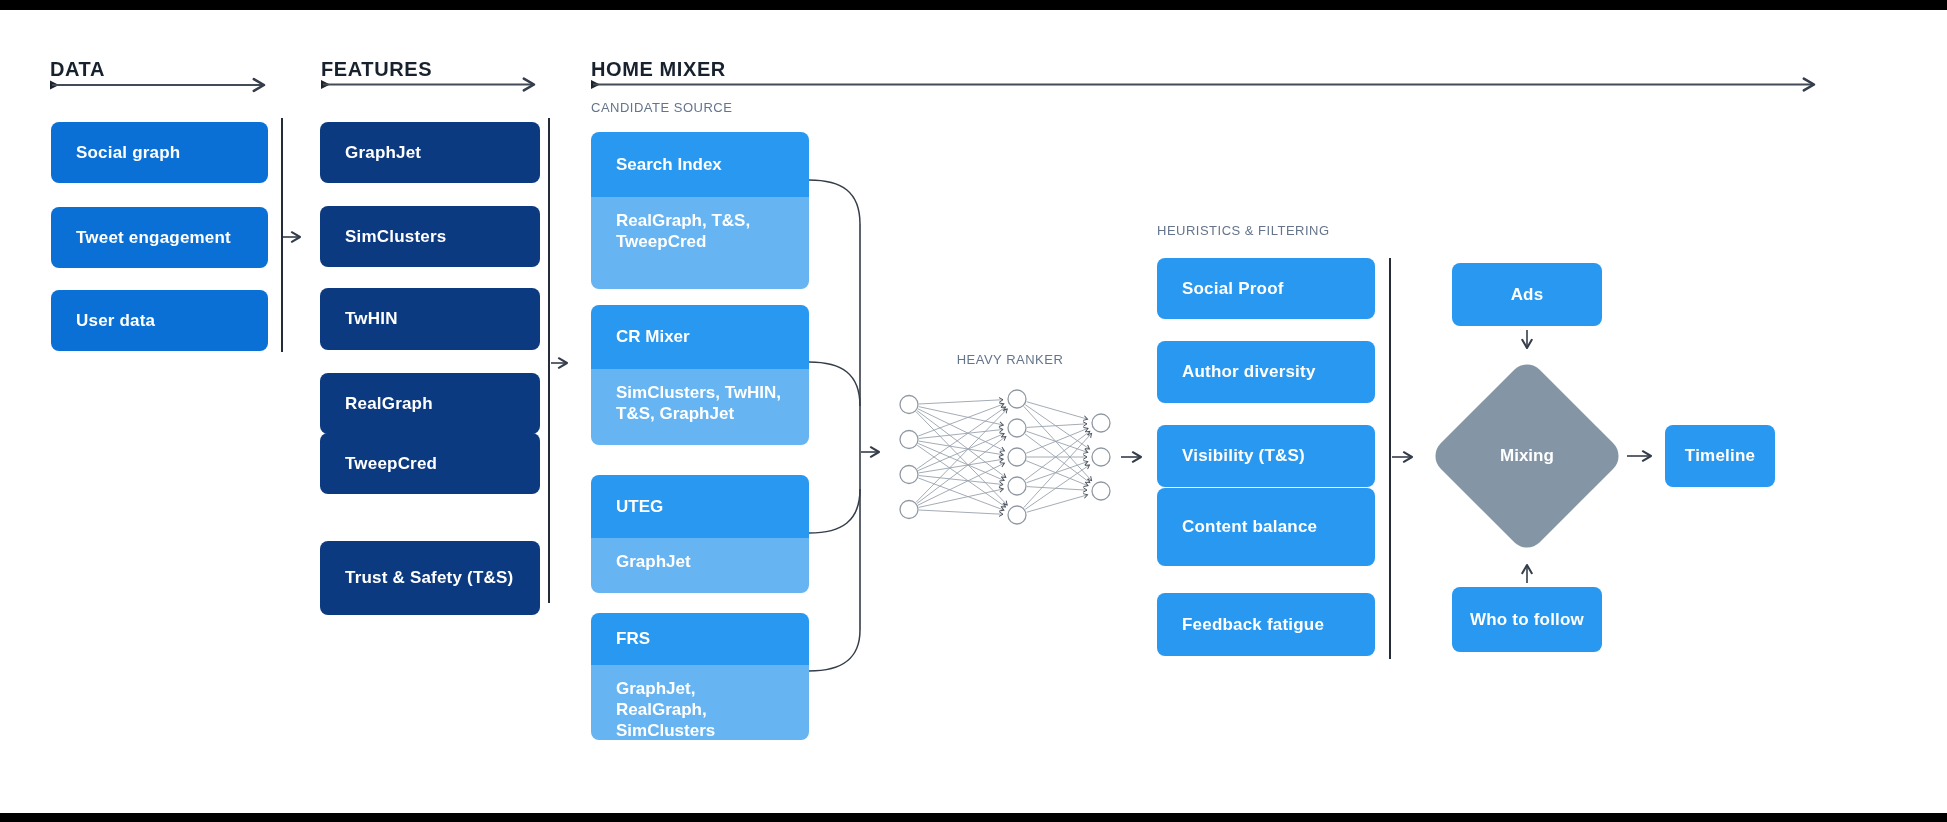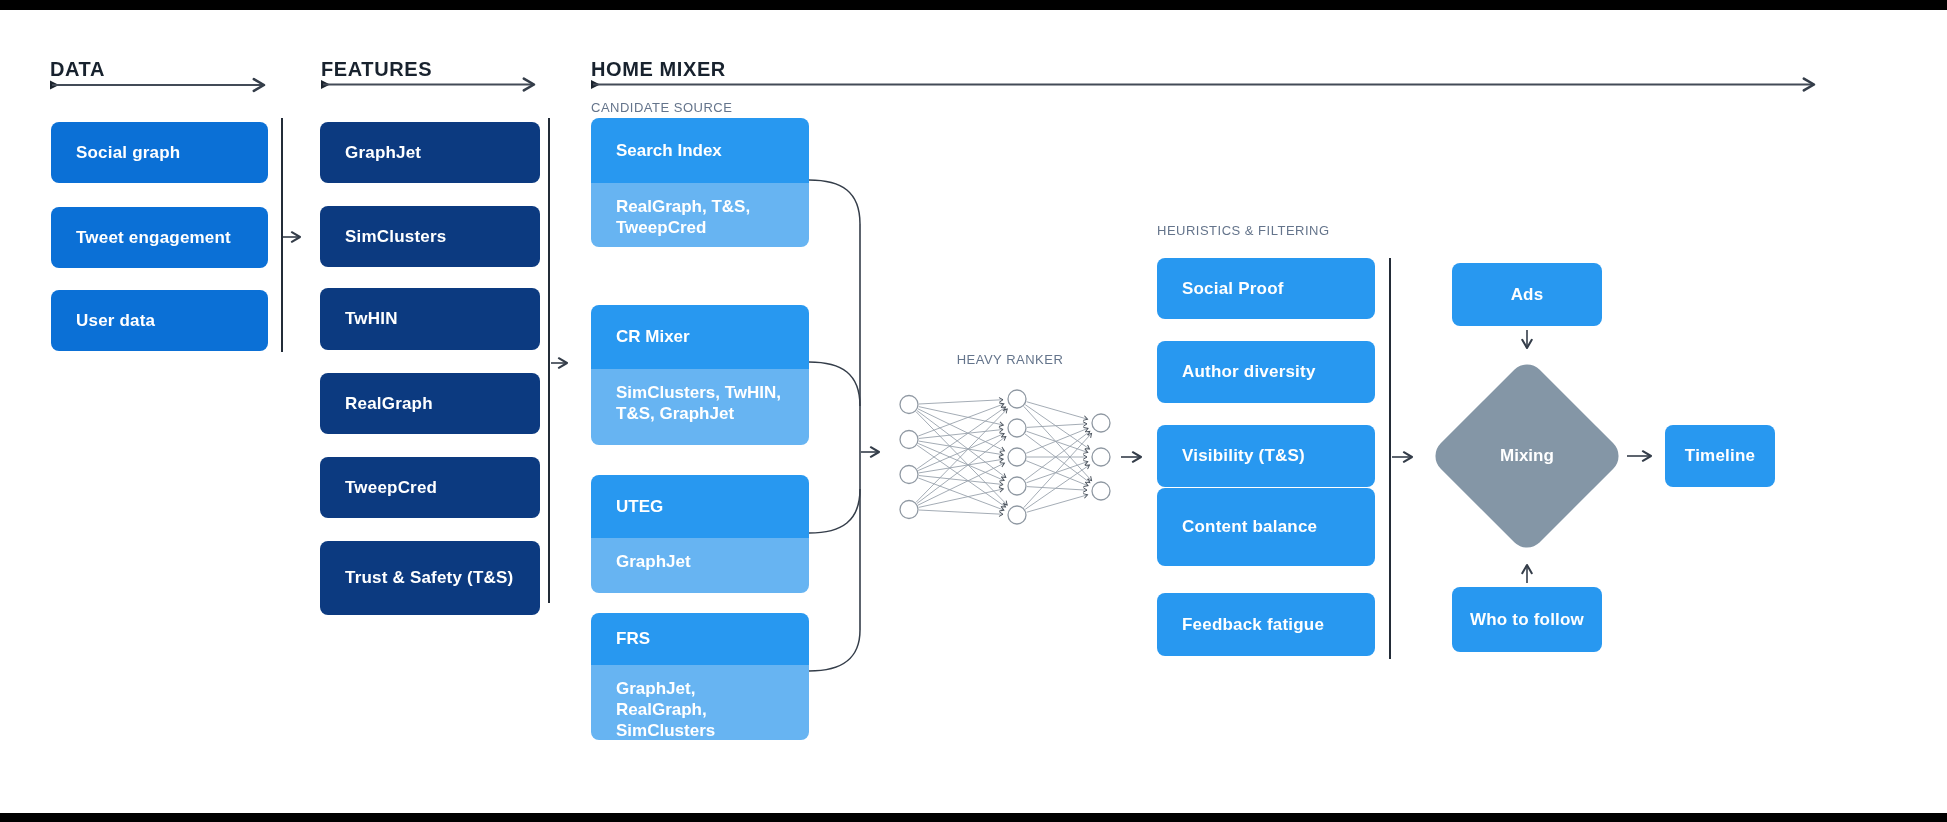--- a/index.html
+++ b/index.html
@@ -141,26 +141,26 @@
   </svg>
 
   <div class="bx data" style="top:122px">Social graph</div>
   <div class="bx data" style="top:207px">Tweet engagement</div>
   <div class="bx data" style="top:290px">User data</div>
 
   <div class="bx feat" style="top:122px">GraphJet</div>
   <div class="bx feat" style="top:206px">SimClusters</div>
   <div class="bx feat" style="top:288px;height:62px">TwHIN</div>
   <div class="bx feat" style="top:373px">RealGraph</div>
-  <div class="bx feat" style="top:457px">TweepCred</div>
+  <div class="bx feat" style="top:433px">TweepCred</div>
   <div class="bx feat" style="top:541px;height:74px">Trust &amp; Safety (T&amp;S)</div>
 
-  <div class="cgroup" style="top:118px">
+  <div class="cgroup" style="top:132px">
     <div class="cg-head" style="height:65px">Search Index</div>
-    <div class="cg-sub" style="height:64px">RealGraph, T&amp;S, TweepCred</div>
+    <div class="cg-sub" style="height:92px">RealGraph, T&amp;S, TweepCred</div>
   </div>
   <div class="cgroup" style="top:305px">
     <div class="cg-head" style="height:64px">CR Mixer</div>
     <div class="cg-sub" style="height:76px">SimClusters, TwHIN, T&amp;S, GraphJet</div>
   </div>
   <div class="cgroup" style="top:475px">
     <div class="cg-head" style="height:63px">UTEG</div>
     <div class="cg-sub" style="height:55px">GraphJet</div>
   </div>
   <div class="cgroup" style="top:613px">

